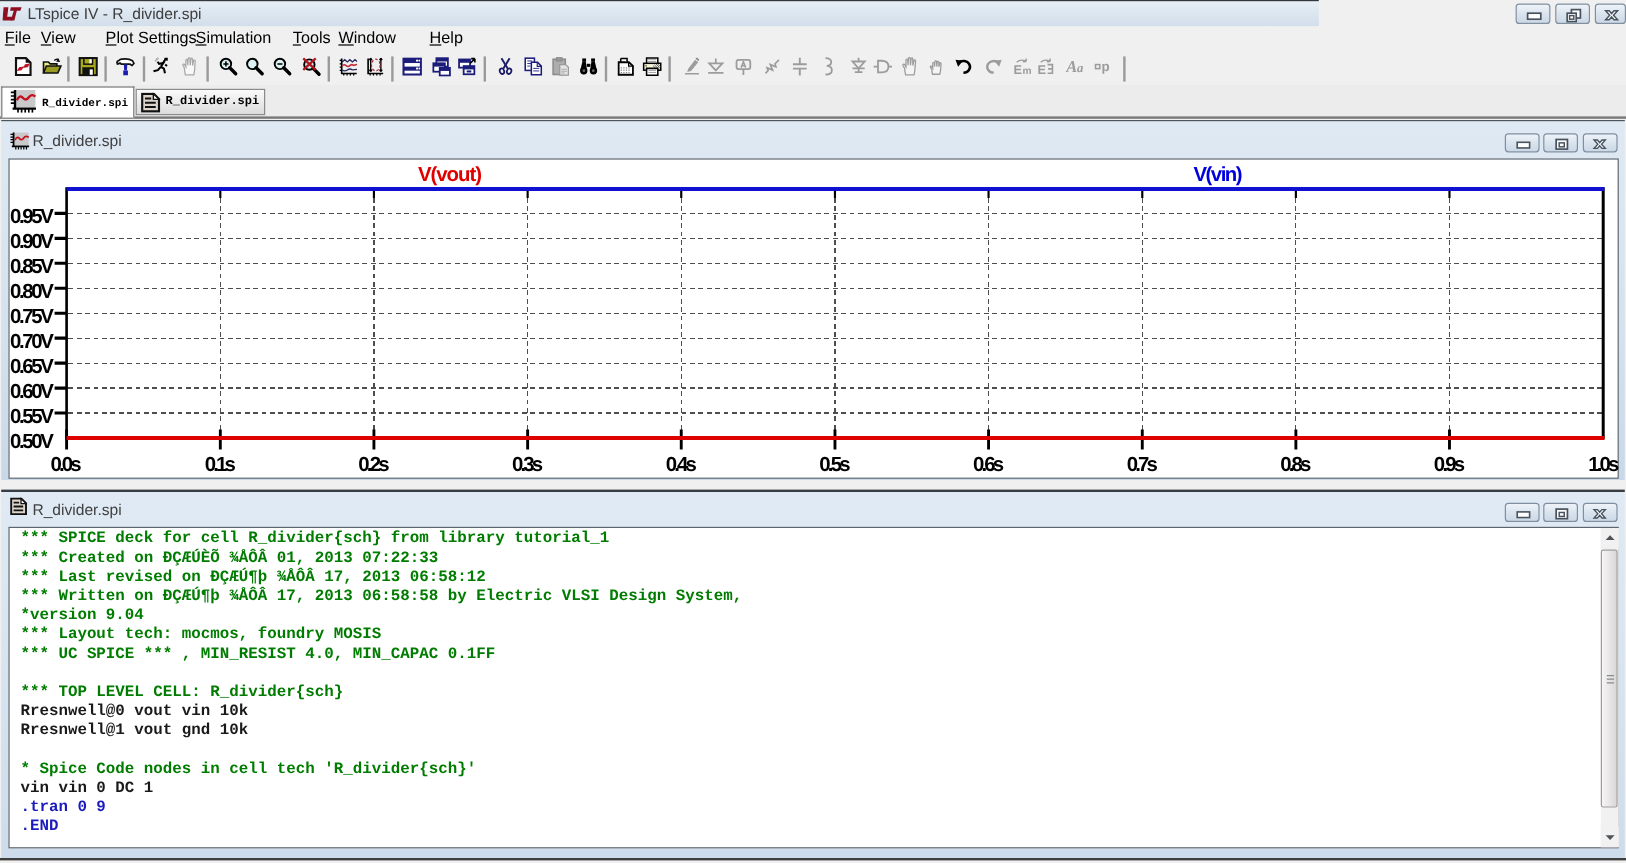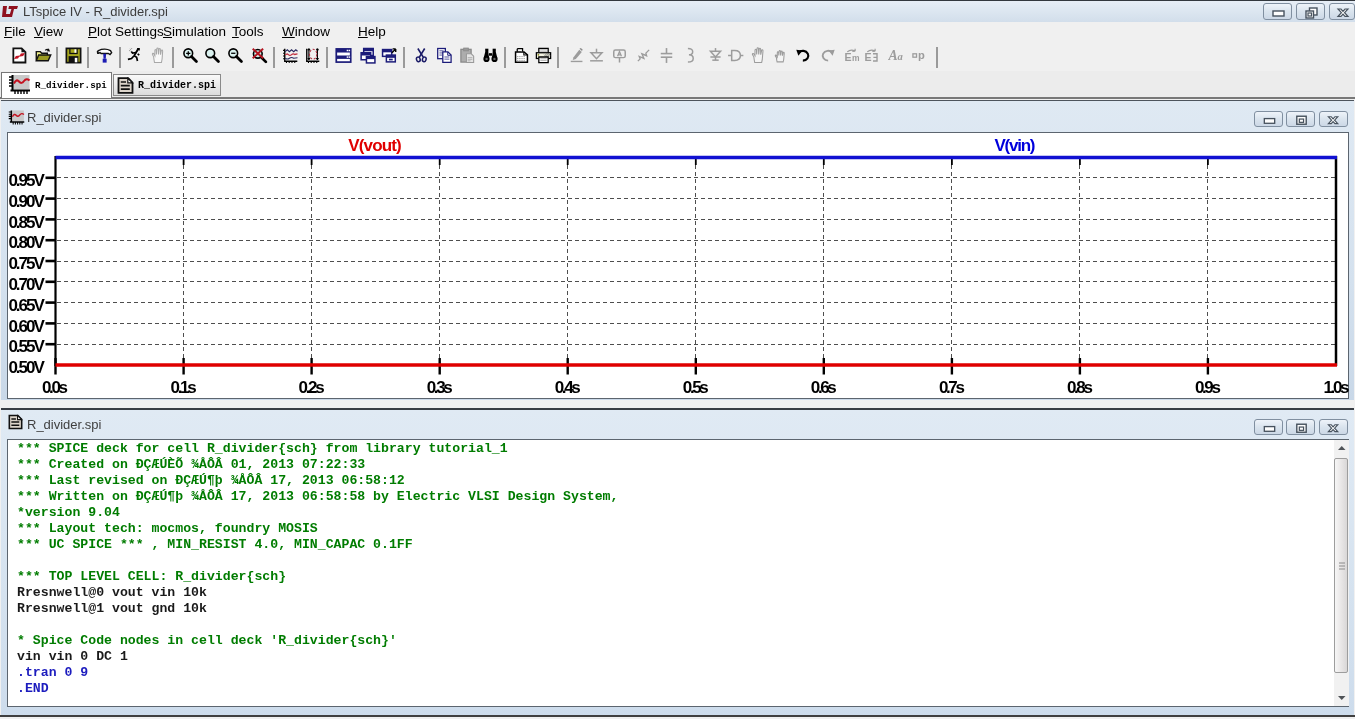--- a/index.html
+++ b/index.html
@@ -2,21 +2,21 @@
 <html><head>
 <meta charset="utf-8">
 <style>
 * { margin:0; padding:0; box-sizing:border-box; }
 html,body { width:1355px; height:719px; overflow:hidden; background:#f0f0f0;
   font-family:"Liberation Sans", sans-serif; }
 #app { position:absolute; left:0; top:0; width:1355px; height:719px; }
 .abs { position:absolute; }
 
 
-#titlebar { position:absolute; left:0; top:0; width:1355px; height:22px;
+#titlebar { position:absolute; left:0; top:0; width:1099px; height:22px;
   background:linear-gradient(#e7eef6 0%, #dde7f1 45%, #d2deeb 100%);
   border-top:1px solid #33383e; }
 #titletext { position:absolute; left:23px; top:3px; font-size:13px; color:#3d3d3d; }
 .winbtn { position:absolute; width:29px; height:17px; border:1px solid #808fa0;
   border-radius:3px; background:linear-gradient(#eef3f9 0%, #dae4ee 50%, #ccd8e6 100%); }
 .winbtn svg { position:absolute; left:0; top:0; }
 
 
 #menubar { position:absolute; left:0; top:22px; width:1355px; height:21px; background:#f0f0f0;text-align:right; }
 #menubar span { position:absolute; top:2px; font-size:13.5px; color:#000; }
@@ -93,21 +93,21 @@
       <svg width="26" height="17" viewBox="0 0 26 17">
         <path d="M8 5 L11 5 L13 7.3 L15 5 L18 5 L14.6 8.7 L18 12.4 L15 12.4 L13 10.1 L11 12.4 L8 12.4 L11.4 8.7 Z" fill="#fdfdfd" stroke="#47525e" stroke-width="1.2"></path>
       </svg>
     </div>
 
 <div id="menubar">
   <span style="left:4px"><u>F</u>ile</span>
   <span style="left:34px"><u>V</u>iew</span>
   <span style="left:88px"><u>P</u>lot Settings</span>
   <span style="left:163px"><u>S</u>imulation</span>
-  <span style="left:232px"><u>T</u>ools</span>
+  <span style="left:244px"><u>T</u>ools</span>
   <span style="left:282px"><u>W</u>indow</span>
   <span style="left:358px"><u>H</u>elp</span>
 </div>
 
 <div id="toolbar">
 
 <div class="tsep" style="left:56px"></div>
 <div class="tsep" style="left:87px"></div>
 <div class="tsep" style="left:118.5px"></div>
 <div class="tsep" style="left:172.4px"></div>
@@ -554,21 +554,21 @@
 *** Last revised on ÐÇÆÚ¶þ ¾ÅÔÂ 17, 2013 06:58:12
 *** Written on ÐÇÆÚ¶þ ¾ÅÔÂ 17, 2013 06:58:58 by Electric VLSI Design System,
 *version 9.04
 *** Layout tech: mocmos, foundry MOSIS
 *** UC SPICE *** , MIN_RESIST 4.0, MIN_CAPAC 0.1FF
 
 *** TOP LEVEL CELL: R_divider{sch}</span>
 Rresnwell@0 vout vin 10k
 Rresnwell@1 vout gnd 10k
 
-<span class="g">* Spice Code nodes in cell deck 'R_divider{sch}'</span>
+<span class="g">* Spice Code nodes in cell tech 'R_divider{sch}'</span>
 vin vin 0 DC 1
 <span class="b">.tran 0 9
 .END</span></div>
 
 <div id="sbar">
   <div class="sbtn" style="top:0;"><svg width="15.5" height="17" viewBox="0 0 15.5 17">
           <path d="M4 10 L7.75 6 L11.5 10 Z" fill="#4f5357"></path>
         </svg></div>
   <div class="sbtn" style="top:249px;"><svg width="15.5" height="17" viewBox="0 0 15.5 17">
           <path d="M4 7 L11.5 7 L7.75 11 Z" fill="#4f5357"></path>

